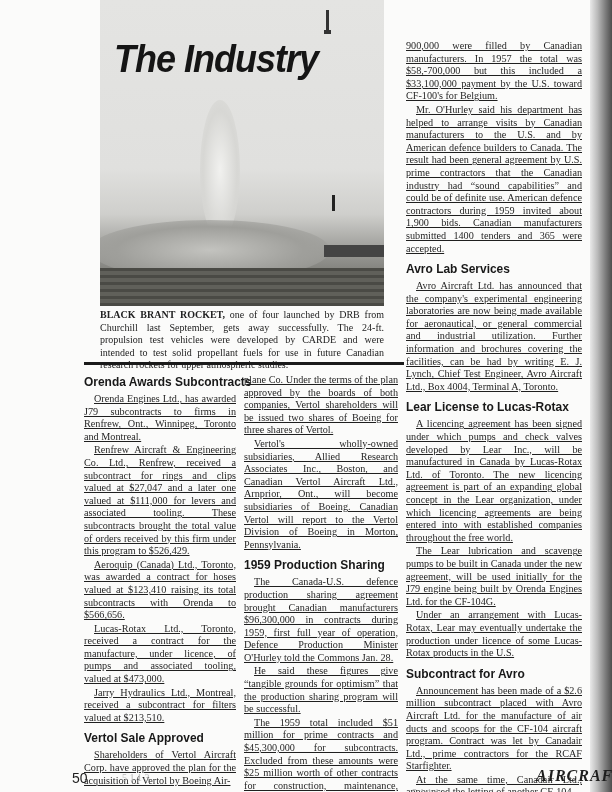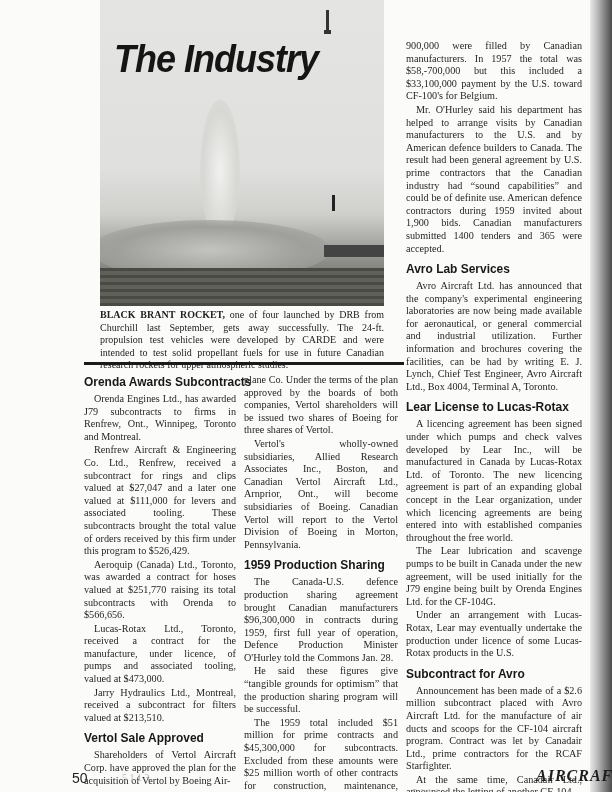--- a/index.html
+++ b/index.html
@@ -49,21 +49,21 @@
     font-size: 10px; line-height: 12.5px; text-align: justify; color: #222;
   }
   .caption b { font-weight: bold; margin-top: 12px; }
   .rule-thick {
     position: absolute; left: 84px; top: 362px; width: 320px; height: 3px; background: #1a1a1a;
   }
   .col { position: absolute; font-size: 10.2px; line-height: 12.6px; text-align: justify; color: #1f1f1f; }
   .col1 { left: 84px; top: 374px; width: 152px; }
   .col2 { left: 244px; top: 374px; width: 154px; }
   .col3 { left: 406px; top: 40px; width: 176px; }
-  .col p { margin: 0 0 1px 0; text-indent: 10px; }
+  .col p { margin: 0 0 1px 0; text-indent: 10px; text-decoration: underline; }
   .col p.noindent { text-indent: 0; }
   .col h2 {
     font-family: "Liberation Sans", "DejaVu Sans", sans-serif;
     font-weight: bold; font-size: 13px; line-height: 15px; margin: 6px 0 4px 0; color: #181818;
     transform: scaleX(0.92); transform-origin: left center; white-space: nowrap;
   }
   .col h2.first { margin-top: 0; }
   .folio {
     position: absolute; left: 72px; top: 770px; font-size: 14px; font-weight: normal;
     font-family: "Liberation Sans", "DejaVu Sans", sans-serif;
@@ -94,21 +94,21 @@
 <div class="caption">
   <b>BLACK BRANT ROCKET,</b><span> one of four launched by DRB from Churchill last September, gets away successfully. The 24-ft. propulsion test vehicles were developed by CARDE and were intended to test solid propellant fuels for use in future Canadian research rockets for upper atmospheric studies.</span>
 </div>
 
 <div class="rule-thick"></div>
 
 <div class="col col1">
   <h2 class="first">Orenda Awards Subcontracts</h2>
   <p>Orenda Engines Ltd., has awarded J79 subcontracts to firms in Renfrew, Ont., Winnipeg, Toronto and Montreal.</p>
   <p>Renfrew Aircraft &amp; Engineering Co. Ltd., Renfrew, received a subcontract for rings and clips valued at $27,047 and a later one valued at $111,000 for levers and associated tooling. These subcontracts brought the total value of orders received by this firm under this program to $526,429.</p>
-  <p>Aeroquip (Canada) Ltd., Toronto, was awarded a contract for hoses valued at $251,770 raising its total subcontracts with Orenda to $566,656.</p>
+  <p>Aeroquip (Canada) Ltd., Toronto, was awarded a contract for hoses valued at $123,410 raising its total subcontracts with Orenda to $566,656.</p>
   <p>Lucas-Rotax Ltd., Toronto, received a contract for the manufacture, under licence, of pumps and associated tooling, valued at $473,000.</p>
   <p>Jarry Hydraulics Ltd., Montreal, received a subcontract for filters valued at $213,510.</p>
   <h2>Vertol Sale Approved</h2>
   <p>Shareholders of Vertol Aircraft Corp. have approved the plan for the acquisition of Vertol by Boeing Air-</p>
 </div>
 
 <div class="col col2">
   <p class="noindent">plane Co. Under the terms of the plan approved by the boards of both companies, Vertol shareholders will be issued two shares of Boeing for three shares of Vertol.</p>
   <p>Vertol's wholly-owned subsidiaries, Allied Research Associates Inc., Boston, and Canadian Vertol Aircraft Ltd., Arnprior, Ont., will become subsidiaries of Boeing. Canadian Vertol will report to the Vertol Division of Boeing in Morton, Pennsylvania.</p>
   <h2>1959 Production Sharing</h2>

